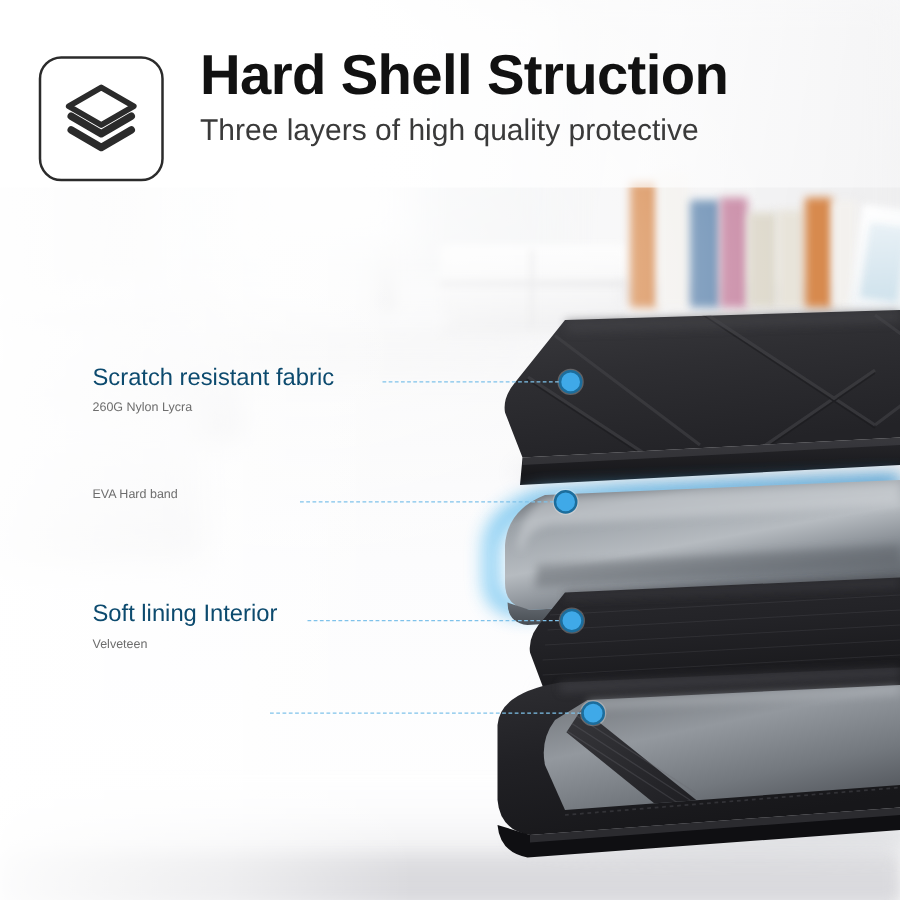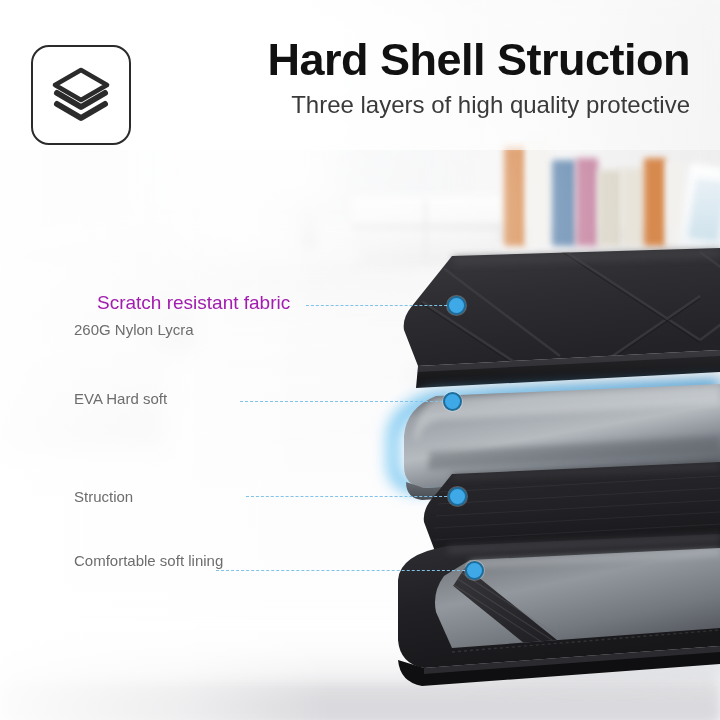--- a/index.html
+++ b/index.html
@@ -57,32 +57,32 @@
     background:radial-gradient(ellipse 540px 380px at 34% 30%, rgba(255,255,255,.88), rgba(255,255,255,0) 72%);}
   .bg-haze2{position:absolute;left:0;top:0;width:330px;height:720px;
     background:linear-gradient(90deg,rgba(255,255,255,.92),rgba(255,255,255,.55) 55%,rgba(255,255,255,0));}
 
   
   .header{position:absolute;left:0;top:0;width:720px;height:150px;
     background:linear-gradient(90deg,#ffffff 0%,#ffffff 40%,rgba(255,255,255,.72) 62%,rgba(252,252,253,.45) 100%);}
   .hdr-icon{position:absolute;left:31px;top:45px;width:96px;height:96px;
     border:2px solid #2b2b2b;border-radius:18px;background:#fff;
     display:flex;align-items:center;justify-content:center;}
-  .hdr-text{position:absolute;left:160px;top:36px;width:530px;text-align:right;}
+  .hdr-text{position:absolute;left:160px;top:36px;width:530px;text-align:left;}
   .title{font-size:45px;font-weight:bold;color:#111111;letter-spacing:-.5px;line-height:1.06;
          white-space:nowrap;}
   .subtitle{font-size:24px;color:#3a3a3a;line-height:1.25;margin-top:6px;white-space:nowrap;}
 
   
   .product{position:absolute;left:0;top:0;width:720px;height:720px;}
 
   
   .callout{position:absolute;}
-  .c-title{font-size:19px;color:#a21caf;line-height:1.18;white-space:pre-line;margin-left:23px;}
-  .c-sub{font-size:15px;color:#6d6d6d;margin-top:7px;}
+  .c-title{font-size:19px;color:#0c4a6e;line-height:1.18;white-space:pre-line;}
+  .c-sub{font-size:10px;color:#6d6d6d;margin-top:7px;}
   .lead{position:absolute;height:0;border-top:1.6px dashed #7fc2ea;}
   .dot{position:absolute;width:19px;height:19px;border-radius:50%;
     background:#3fa9e8;border:2.6px solid #1c6d9c;box-sizing:border-box;
     box-shadow:0 0 0 1px rgba(255,255,255,.25);}
 </style>
 </head>
 <body>
 
 <div class="stage">
 
@@ -259,30 +259,30 @@
   </div>
 
   <div class="callout" style="left:74px;top:292px;width:300px;">
     <div class="c-title">Scratch resistant fabric</div>
     <div class="c-sub">260G Nylon Lycra</div>
   </div>
   <div class="lead" style="left:306px;top:305px;width:146px;"></div>
   <div class="dot" style="left:447px;top:296px;"></div>
 
   <div class="callout" style="left:74px;top:383px;width:300px;">
-    <div class="c-sub">EVA Hard soft</div>
+    <div class="c-sub">EVA Hard band</div>
   </div>
   <div class="lead" style="left:240px;top:401px;width:208px;"></div>
   <div class="dot" style="left:443px;top:392px;"></div>
 
   <div class="callout" style="left:74px;top:481px;width:300px;">
-    <div class="c-sub">Struction</div>
+    <div class="c-title">Soft lining Interior</div>
+    <div class="c-sub">Velveteen</div>
   </div>
   <div class="lead" style="left:246px;top:496px;width:206px;"></div>
   <div class="dot" style="left:448px;top:487px;"></div>
 
   <div class="callout" style="left:74px;top:545px;width:300px;">
-    <div class="c-sub">Comfortable soft lining</div>
   </div>
   <div class="lead" style="left:216px;top:570px;width:254px;"></div>
   <div class="dot" style="left:465px;top:561px;"></div>
 
 </div>
 
 </body></html>

